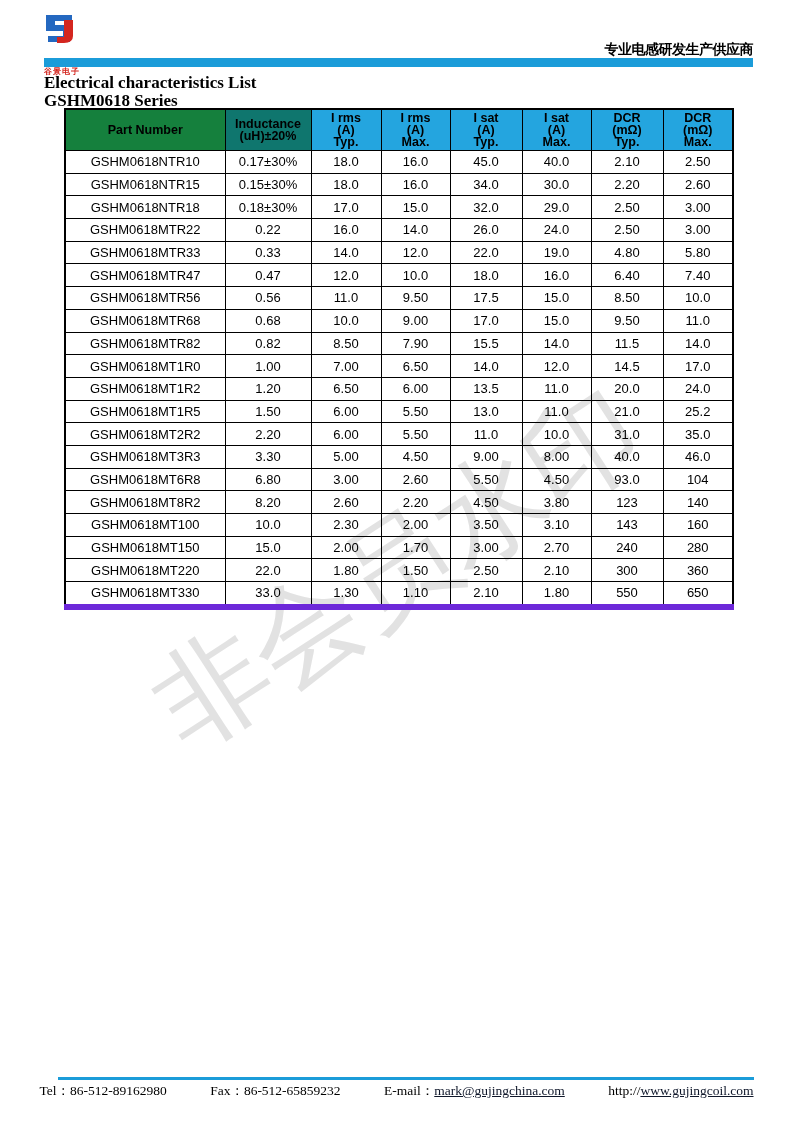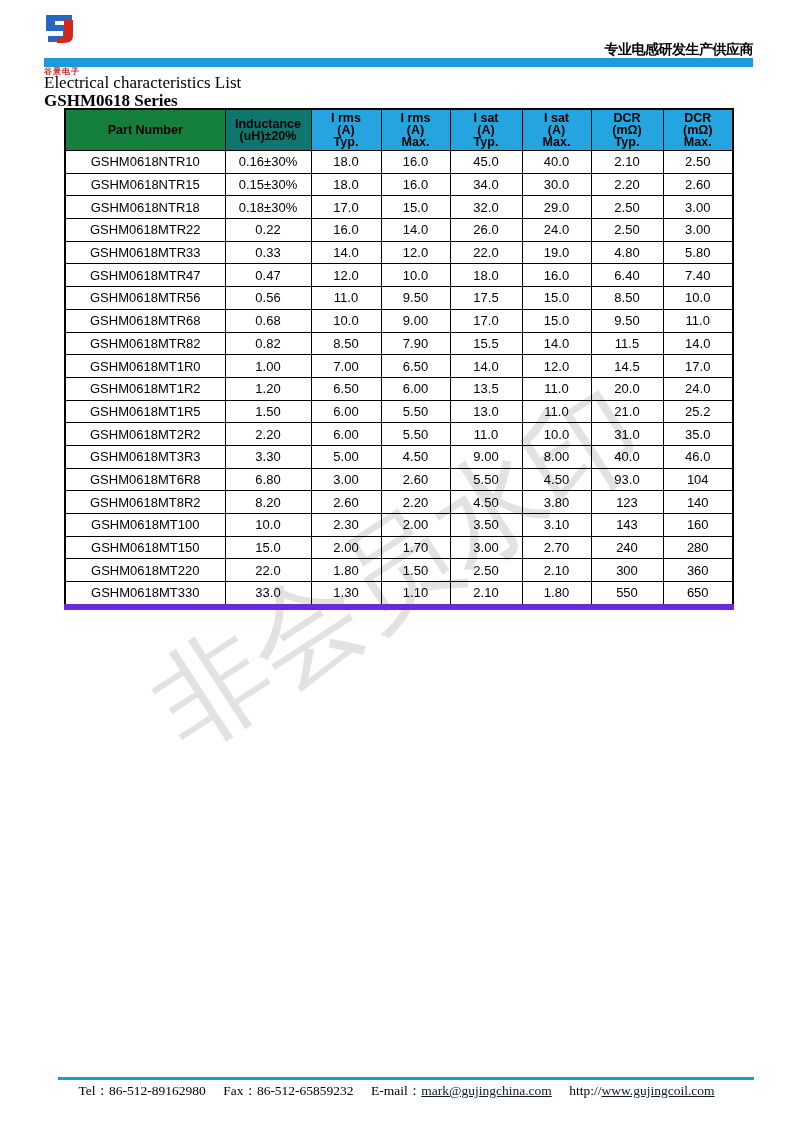--- a/index.html
+++ b/index.html
@@ -7,40 +7,40 @@
     width:793px;height:1122px;background:#ffffff;position:relative;
     font-family:"Liberation Sans",sans-serif;overflow:hidden;
   }
   
   .logo{position:absolute;left:44px;top:14px;width:60px;}
   .logo-cn{font-size:8px;font-weight:bold;color:#d4261f;letter-spacing:1px;margin-top:18px;white-space:nowrap;}
   .slogan{position:absolute;top:41px;right:40px;font-size:14px;font-weight:bold;color:#000;
           letter-spacing:-0.5px;white-space:nowrap;}
   .top-bar{position:absolute;left:44px;top:58px;width:709px;height:9px;background:#1b9cd9;}
   .title-section{position:absolute;left:44px;top:73px;font-family:"Liberation Serif",serif;
-          font-size:17px;font-weight:normal;color:#000;}
+          font-size:17px;font-weight:bold;color:#000;}
   .title-series{position:absolute;left:44px;top:91px;font-family:"Liberation Serif",serif;
           font-size:17px;font-weight:bold;color:#000;}
   
   .watermark{position:absolute;left:397px;top:570px;transform:translate(-50%,-50%) rotate(-33deg);
           font-size:112px;color:#e2e2e2;white-space:nowrap;z-index:0;letter-spacing:-2px;}
   
   .table-wrap{position:absolute;left:64px;top:108px;z-index:1;}
   table{border-collapse:collapse;table-layout:fixed;width:668px;background:transparent;}
   table{border:2px solid #000;}
   th,td{border:1px solid #000;text-align:center;vertical-align:middle;padding:0;}
   thead th{background:#24a5df;font-size:12.5px;font-weight:bold;color:#000;padding:2px 0;}
   thead th div{line-height:12px;}
   tbody td{height:21.7px;font-size:13px;color:#000;background:transparent;}
   tbody tr:last-child td{border-bottom:6px solid #6d28d9;}
   
   .footer-line{position:absolute;left:58px;top:1077px;width:696px;height:3px;background:#1b9cd9;}
   .footer-text{position:absolute;left:0;top:1082px;width:793px;text-align:center;
           font-family:"Liberation Serif",serif;font-size:13.5px;color:#000;white-space:nowrap;}
-  .footer-text .grp{margin:0 7px;}
+  .footer-text .grp{margin:0 20px;}
   .footer-text a{color:#0f172a;text-decoration:underline;}
   .url-prefix{text-decoration:none;}
 </style>
 </head>
 <body>
 
 <div class="logo">
   <span>
     <svg width="34" height="30" viewBox="0 0 34 30">
       <path d="M2,1 H28 V7 H11 V11 H26 V28 H4 V22 H19 V17 H2 Z" fill="#2468c0"></path>
@@ -109,21 +109,21 @@
         <th style="background: rgb(36, 165, 223);">
             <div>DCR</div>
             <div>(mΩ)</div>
             <div>Max.</div>
           </th>
       </tr>
     </thead>
     <tbody>
         <tr>
     <td>GSHM0618NTR10</td>
-    <td>0.16±30%</td>
+    <td>0.17±30%</td>
     <td>18.0</td>
     <td>16.0</td>
     <td>45.0</td>
     <td>40.0</td>
     <td>2.10</td>
     <td>2.50</td>
   </tr>
         <tr>
     <td>GSHM0618NTR15</td>
     <td>0.15±30%</td>

